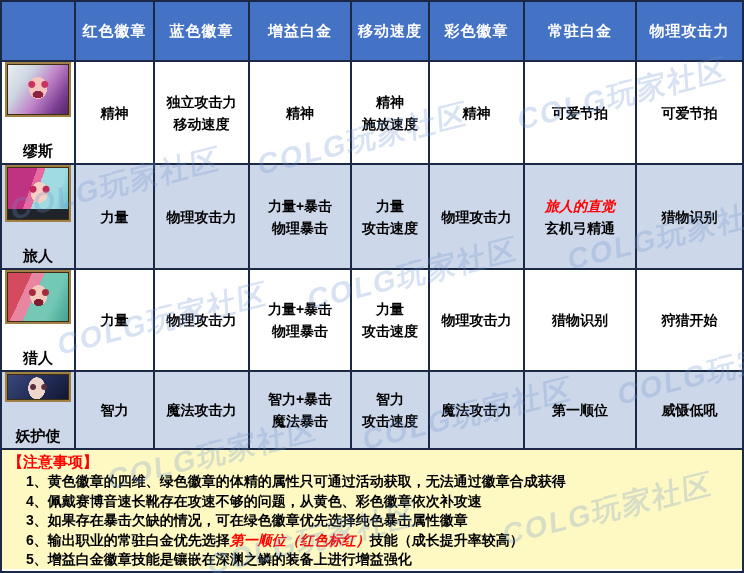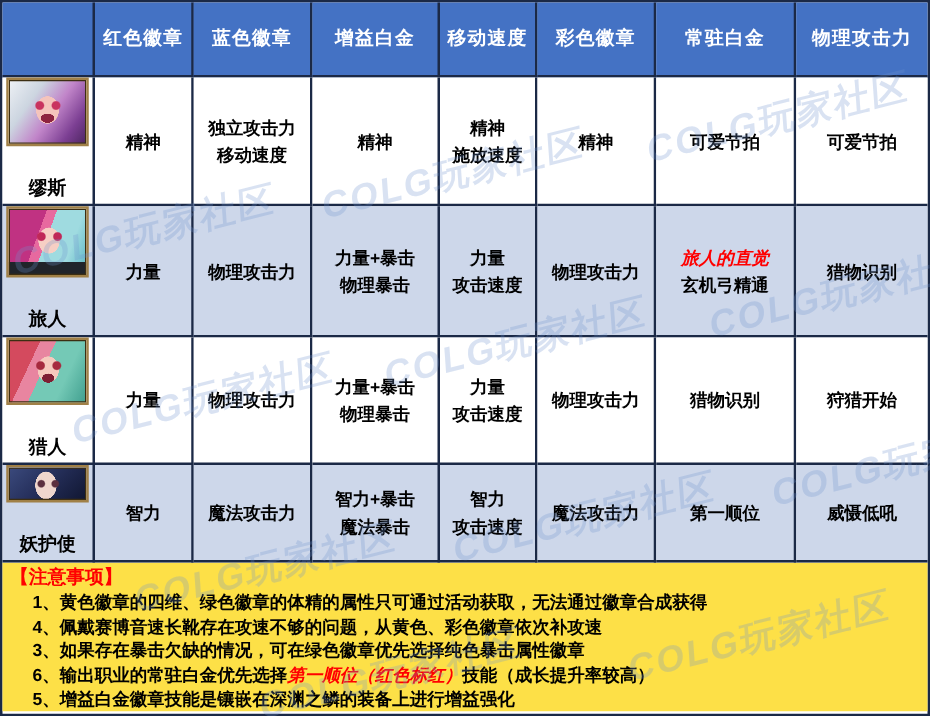--- a/index.html
+++ b/index.html
@@ -44,21 +44,21 @@
     radial-gradient(ellipse 8px 6px at 51% 61%, #7e1e33 0 60%, transparent 62%),
     radial-gradient(ellipse 14px 17px at 51% 47%, #f6c9bd 0 60%, transparent 62%),
     linear-gradient(115deg,#d44a5e 0 30%,#e885a0 30% 45%,#74c9b6 45% 70%,#3f9e8e 100%); }
   .pic-fox { background:
     radial-gradient(circle at 42% 50%, #5b2f3f 0 2.5px, transparent 3.5px),
     radial-gradient(circle at 60% 50%, #5b2f3f 0 2.5px, transparent 3.5px),
     radial-gradient(ellipse 14px 18px at 48% 55%, #efd6cd 0 60%, transparent 62%),
     linear-gradient(135deg,#3b4a7d 0%,#26305c 45%,#101631 100%); }
 
   
-  .notes { height:119px; padding:2px 8px 0 6px; background:#fde047; }
+  .notes { height:119px; padding:2px 8px 0 6px; background:#fef9c3; }
   .notes-title { color:#FF0000; font-weight:700; font-size:15px; line-height:20px; }
   .note-line { display:block; color:#000; font-weight:700; font-size:14px; line-height:19.5px; white-space:nowrap;margin-left:18px; }
 
   
   .wm-layer { position:absolute; inset:0; z-index:3; pointer-events:none; }
   .wm { position:absolute; white-space:nowrap; color:#6f93cf; opacity:.26; font-weight:700;
         font-size:29px; letter-spacing:2px; transform:rotate(-14deg) skewX(-10deg); }
 </style>
 </head>
 <body>

